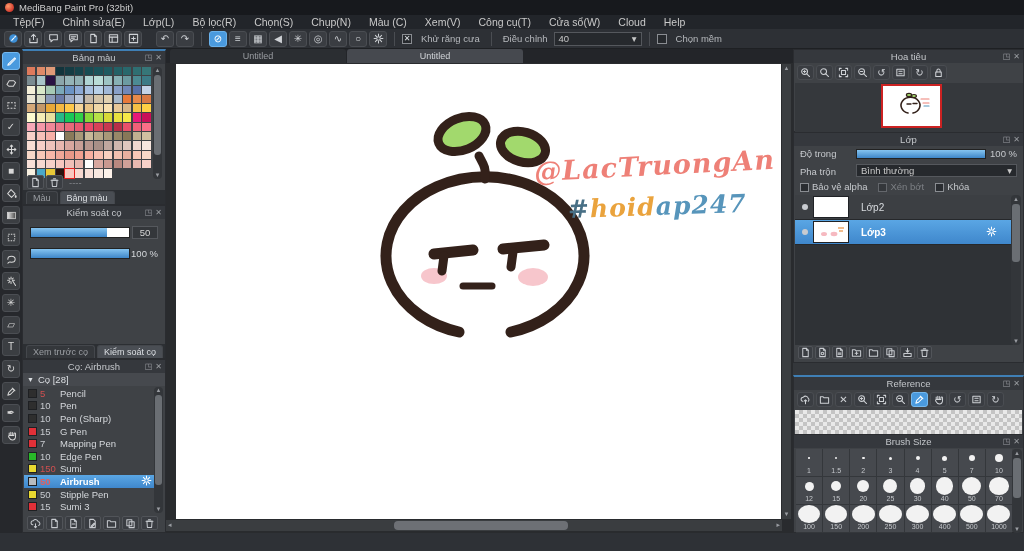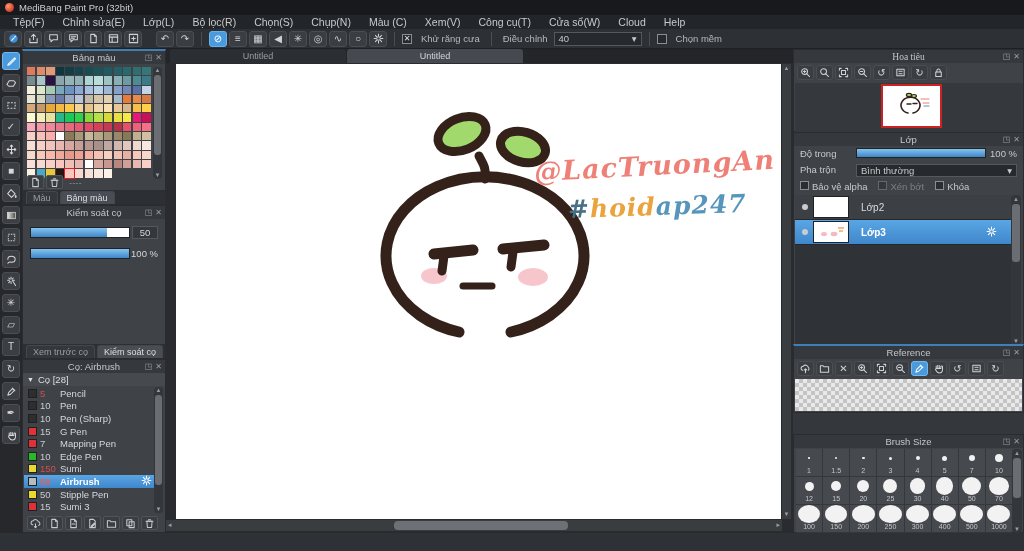--- a/index.html
+++ b/index.html
@@ -71,21 +71,21 @@
   #hthumb { position:absolute; left:228px; top:1px; width:174px; height:9px; background:#6d7075; border-radius:4px; }
 
   
   #rightcol { position:absolute; left:793px; top:49px; width:231px; height:484px; background:#34373b; }
   .icon-btn { width:17px; height:15px; border-radius:3px; background:#3a3d42; border:1px solid #4a4d52; color:#cfd2d6; display:flex; align-items:center; justify-content:center; font-size:10px; }
   .icon-btn.active { background:#4a9ade; border-color:#74b8ee; color:#fff; }
   .ptoolbar { display:flex; align-items:center; gap:2px; padding:2px 3px; }
   .checker { background-image:conic-gradient(#c4c4c4 25%,#e9e9e9 0 50%,#c4c4c4 0 75%,#e9e9e9 0); background-size:8px 8px; }
   .checker-sm { background-image:conic-gradient(#c4c4c4 25%,#e9e9e9 0 50%,#c4c4c4 0 75%,#e9e9e9 0); background-size:6px 6px; }
 
-  .lp-row { display:flex; align-items:flex-start; font-size:9.5px; color:#c6c9cd; padding:0 6px; gap:4px; }
+  .lp-row { display:flex; align-items:flex-end; font-size:9.5px; color:#c6c9cd; padding:0 6px; gap:4px; }
   .layer-row { height:25px; display:flex; align-items:center; border-bottom:1px solid #26282b; background:#3c3f43; position:relative; }
   .layer-row.sel { background:linear-gradient(180deg,#5aa6e4,#3f87cc); }
   .layer-thumb { width:36px; height:22px; border:1px solid #202226; margin-left:18px; background:#fff; position:relative; overflow:hidden; }
   .vis-dot { width:6px; height:6px; border-radius:50%; background:#c8cbd0; margin-left:7px; position:absolute; }
   .layer-name { margin-left:12px; font-size:10px; color:#d8dbdf; }
   .layer-row.sel .layer-name { color:#fff; font-weight:bold; }
   .chk { width:9px; height:9px; border:1px solid #8a8d92; background:#2a2d31; display:inline-block; }
 
   
   #bsize-grid { position:absolute; left:2px; top:14px; width:216px; height:84px; display:grid; grid-template-columns:repeat(8,1fr); grid-auto-rows:27px; gap:1px; background:#34373b; }
@@ -735,21 +735,21 @@
     <div style="position:absolute; bottom:1px; width:100%; line-height:8px;">▼</div>
   </div>
   <div id="canvas-hscroll">
     <span style="position:absolute;left:2px;top:1px;font-size:7px;">◂</span>
     <div id="hthumb"></div>
     <span style="position:absolute;right:2px;top:1px;font-size:7px;">▸</span>
   </div>
 
   <div id="rightcol"></div>
 
-  <div class="panel" style="left:793px; top:49px; width:231px; height:83px;font-family:Liberation Serif, serif;">
+  <div class="panel" style="left:793px; top:49px; width:231px; height:83px;">
     <div class="panel-title">
       <span class="pt-text">Hoa tiêu</span>
       <span class="pt-icons">
           <span>◳</span>
           <span>✕</span>
         </span>
     </div>
     <div class="ptoolbar" id="nav-toolbar">
         <span class="icon-btn">
           <svg viewBox="0 0 12 12" width="11" height="11">
@@ -940,21 +940,21 @@
           <svg viewBox="0 0 12 12" width="11" height="11">
             <g fill="none" stroke="currentColor" stroke-width="1.1" stroke-linecap="round" stroke-linejoin="round">
               <path d="M3.2 3.5h5.6l-.5 6.8H3.7z"></path>
               <path d="M2.2 3.5h7.6M4.8 1.8h2.4"></path>
             </g>
           </svg>
         </span>
       </div>
   </div>
 
-  <div class="panel blue-top" style="left:793px; top:344px; width:231px; height:69px;">
+  <div class="panel blue-top" style="left:793px; top:375px; width:231px; height:69px;">
     <div class="panel-title">
       <span class="pt-text">Reference</span>
       <span class="pt-icons">
           <span>◳</span>
           <span>✕</span>
         </span>
     </div>
     <div class="ptoolbar" id="ref-toolbar">
         <span class="icon-btn">
           <svg viewBox="0 0 12 12" width="11" height="11">

